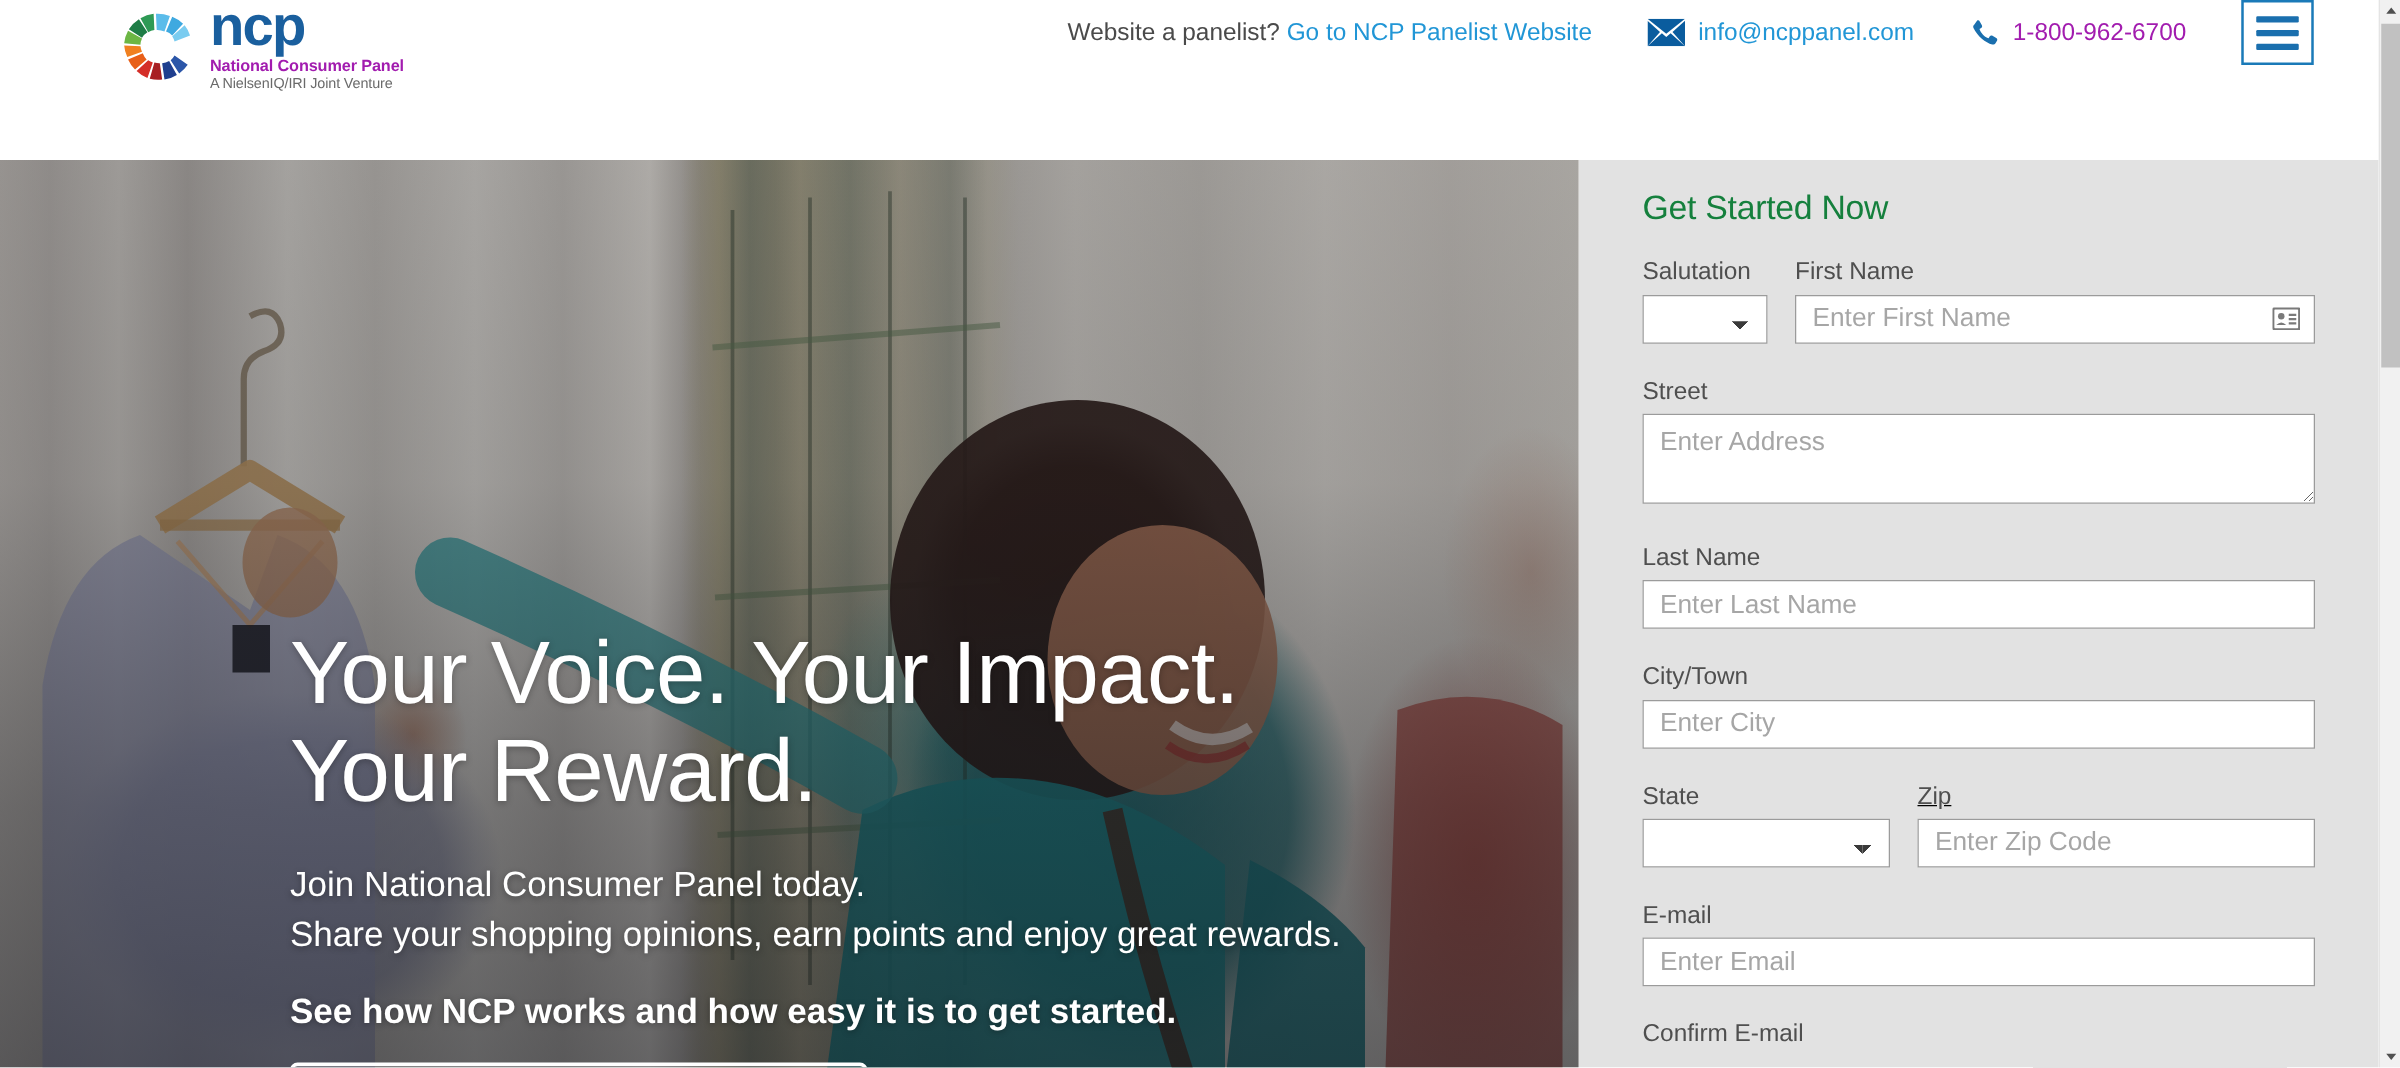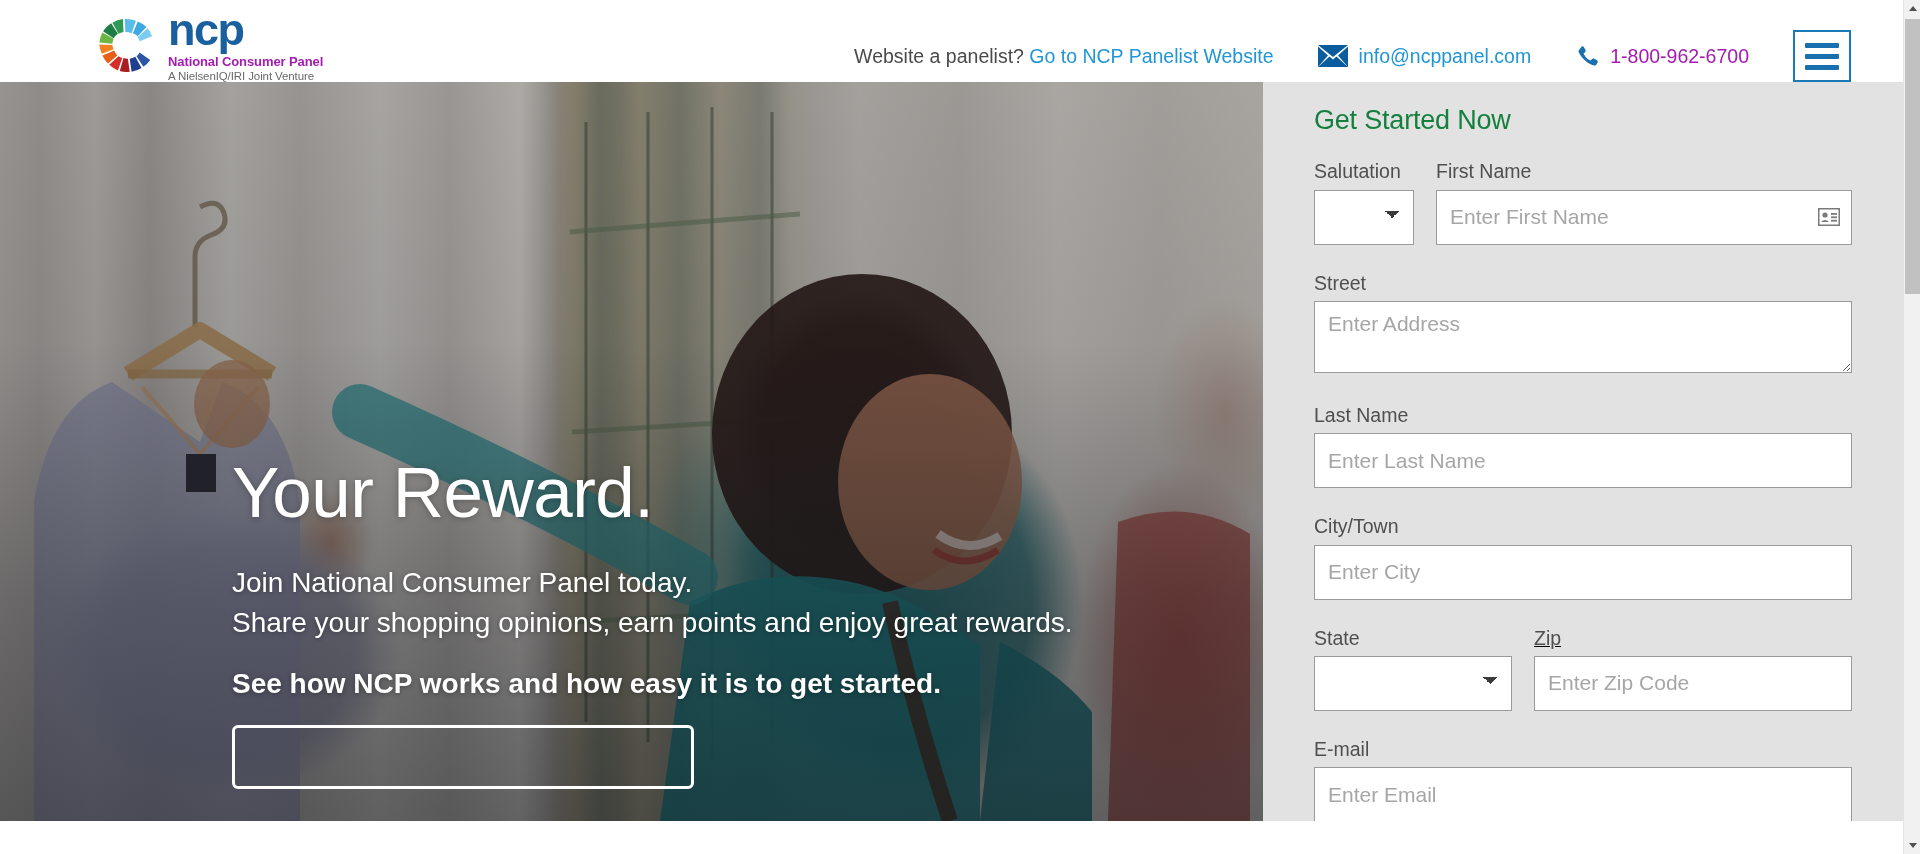--- a/index.html
+++ b/index.html
@@ -23,24 +23,24 @@
   .page {
     position: absolute;
     inset: 0 17px 0 0;   
     overflow: hidden;
     background: #ffffff;
   }
 
   
   .header {
     position: relative;
-    height: 82px;
+    height: 128px;
     background: #ffffff;
     display: flex;
-    align-items: flex-end;
+    align-items: flex-start;
     padding: 0 22px 0 95px;
     z-index: 5;
   }
 
   .logo-block {
     display: flex;
     align-items: center;
     gap: 11px;
     flex: 0 0 auto;
   }
@@ -294,21 +294,21 @@
     line-height: 1.4;
     margin-bottom: 4px;
   }
 
   .input-wrap { position: relative; }
 
   .text-input,
   .select-input,
   .area-input {
     width: 100%;
-    height: 55px;
+    height: 39px;
     background: #ffffff;
     border: 1px solid #9b9b9b;
     padding: 0 13px;
     font-size: 21px;
     font-family: "Liberation Sans", sans-serif;
     color: #3a3a3a;
     outline: none;
   }
   .text-input::placeholder,
   .area-input::placeholder { color: #a6a6a6; }
@@ -503,20 +503,21 @@
 
           <path d="M890 520 q24 110 60 219" fill="none" stroke="#4a3224" stroke-width="16" opacity="0.85"></path>
 
           <path d="M1118 440 q70 -26 132 12 l0 287 L1108 739 Z" fill="#b4544a" opacity="0.8"></path>
         </svg>
 
         <div class="hero-scrim"></div>
 
         <div class="hero-copy">
           <h1 class="hero-title">
+            <span class="line">Your Voice. Your Impact.</span>
             <span class="line">Your Reward.</span>
           </h1>
           <p class="hero-sub">
             <span class="line">Join National Consumer Panel today.</span>
             <span class="line">Share your shopping opinions, earn points and enjoy great rewards.</span>
           </p>
           <p class="hero-emph">See how NCP works and how easy it is to get started.</p>
           <button class="hero-cta"></button>
         </div>
       </section>

